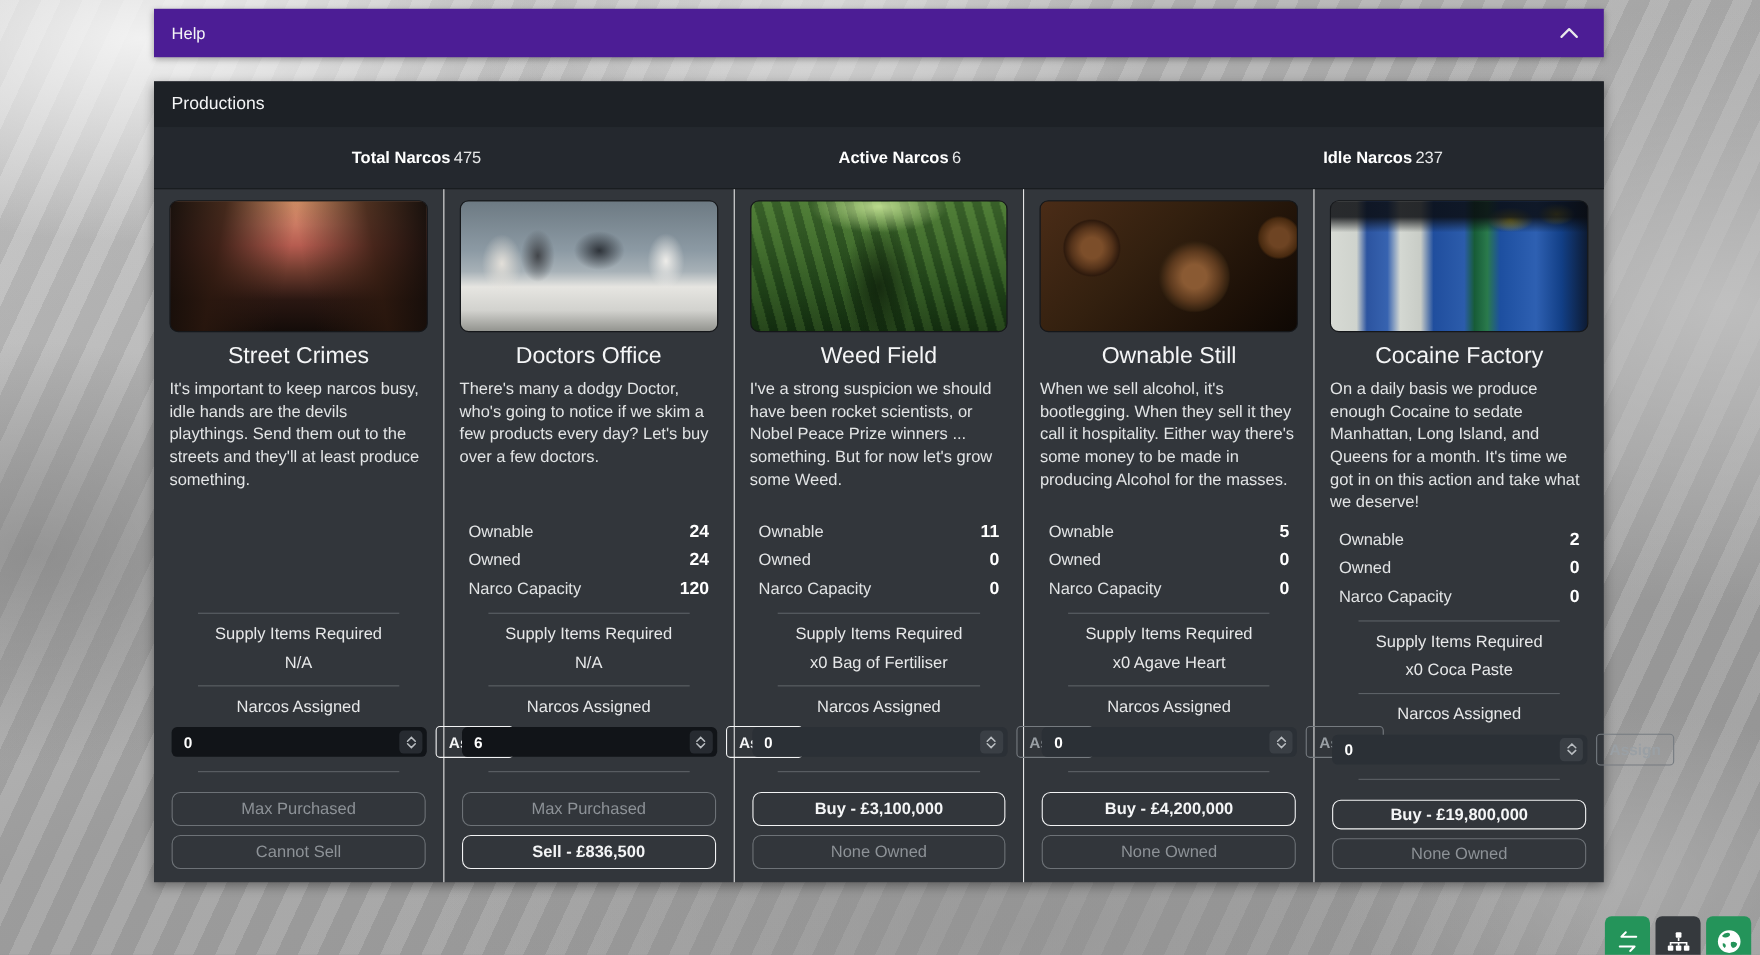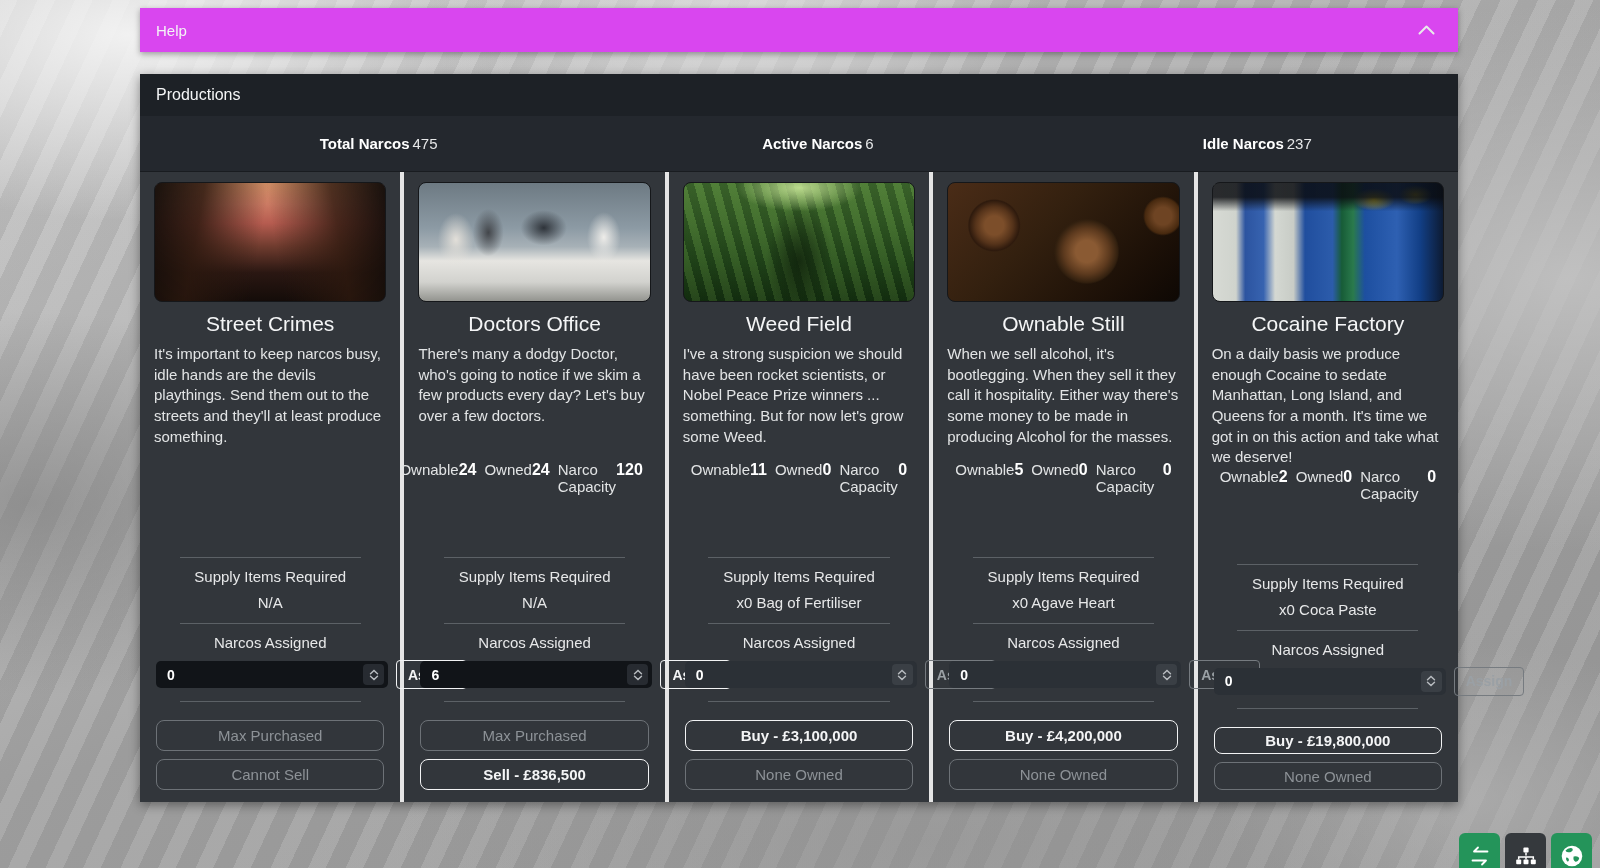--- a/index.html
+++ b/index.html
@@ -15,21 +15,21 @@
       radial-gradient(ellipse 520px 320px at 2% 58%, rgba(122,122,122,.55), rgba(122,122,122,0) 60%),
       radial-gradient(ellipse 820px 340px at 58% 97%, rgba(148,148,148,.65), rgba(148,148,148,0) 65%),
       radial-gradient(ellipse 420px 260px at 92% 92%, rgba(178,178,178,.7), rgba(178,178,178,0) 60%),
       repeating-linear-gradient(115deg, rgba(255,255,255,.07) 0 16px, rgba(0,0,0,.05) 16px 34px),
       linear-gradient(160deg, #c9c9c9, #a4a4a4 55%, #9b9b9b);
   }
 
   
   .help-bar {
     position:absolute; left:140px; top:8px; width:1318px; height:44px;
-    background:#d946ef; display:flex; align-items:center; justify-content:space-between;
+    background:#4c1d95; display:flex; align-items:center; justify-content:space-between;
     padding:0 16px; box-shadow:0 2px 6px rgba(0,0,0,.35); cursor:pointer;
   }
   .help-title { color:#f4f5f6; font-size:15px; }
   .chev-up { display:flex; align-items:center; padding:4px 6px; }
 
   
   .panel {
     position:absolute; left:140px; top:74px; width:1318px; height:728px;
     display:flex; flex-direction:column; background:#32363b;
     box-shadow:0 3px 10px rgba(0,0,0,.4);
@@ -39,21 +39,21 @@
     padding:0 16px; color:#f4f5f6; font-size:16px;
   }
   .stats-band { height:56px; flex:0 0 56px; background:#24282e; display:flex; border-bottom:1px solid #191c20; }
   .stat-block { flex:1; display:flex; align-items:center; justify-content:center; gap:3px;padding-left:38px; }
   .stat-block .lbl { color:#ffffff; font-weight:bold; font-size:15px; }
   .stat-block .val { color:#e6e7e8; font-size:15px; }
 
   .cards-row { flex:1; display:flex; min-height:0; }
   .card {
     flex:1 1 0; min-width:0; display:flex; flex-direction:column;
-    padding:10px 14px 12px; border-right:4px solid #e5e5e5;
+    padding:10px 14px 12px; border-right:1px solid #e5e5e5;
   }
   .card:last-child { border-right:none; }
 
   .card-image {
     height:120px; flex:0 0 120px; border-radius:8px; border:1px solid #15171a;
     background-color:#222; margin-bottom:8px;
   }
   .img-street-crimes {
     background-image:
       linear-gradient(100deg, rgba(16,11,8,.95) 0%, rgba(42,23,14,.85) 20%, rgba(0,0,0,0) 46%),
@@ -85,21 +85,21 @@
   .img-cocaine-factory {
     background-image:
       linear-gradient(180deg, rgba(10,12,16,.85) 0 12%, rgba(10,12,16,0) 24%),
       radial-gradient(ellipse 30px 16px at 70% 14%, rgba(221,198,44,.95), rgba(221,198,44,0) 70%),
       radial-gradient(ellipse 24px 14px at 88% 10%, rgba(206,186,48,.9), rgba(206,186,48,0) 70%),
       linear-gradient(90deg, #d7dad4 0%, #cfd3cd 10%, #2c54a0 14%, #3763b0 22%, #d4d8d2 27%, #c8ccc6 35%, #204e9e 40%, #2c5cab 52%, #175c37 56%, #2a7a4c 61%, #1d4fa0 66%, #2e60b2 80%, #123f86 90%, #0d1b33 100%);
   }
 
   .card-title { text-align:center; color:#f4f5f6; font-size:21px; margin:2px 0 8px; }
   .card-desc { color:#e2e4e5; font-size:15px; line-height:1.38; flex:1 1 auto; }
-  .card-stats { flex:0 0 84px; display:flex; flex-direction:row; justify-content:flex-end; gap:8px; padding:0 8px; }
+  .card-stats { flex:0 0 84px; display:flex; flex-direction:column; justify-content:flex-end; gap:8px; padding:0 8px; }
   .stat-row { display:flex; justify-content:space-between; align-items:baseline; }
   .stat-label { color:#e2e4e5; font-size:15px; }
   .stat-value { color:#ffffff; font-size:16px; font-weight:bold; }
 
   .h-div { height:1px; background:#5c6166; width:78%; margin:12px auto 10px; }
 
   .center-lbl { text-align:center; color:#e7e8e9; font-size:15px; }
   .supply-val { margin-top:9px; }
 
   .input-row { display:flex; gap:8px; margin:9px 2px 0; align-items:center; }

